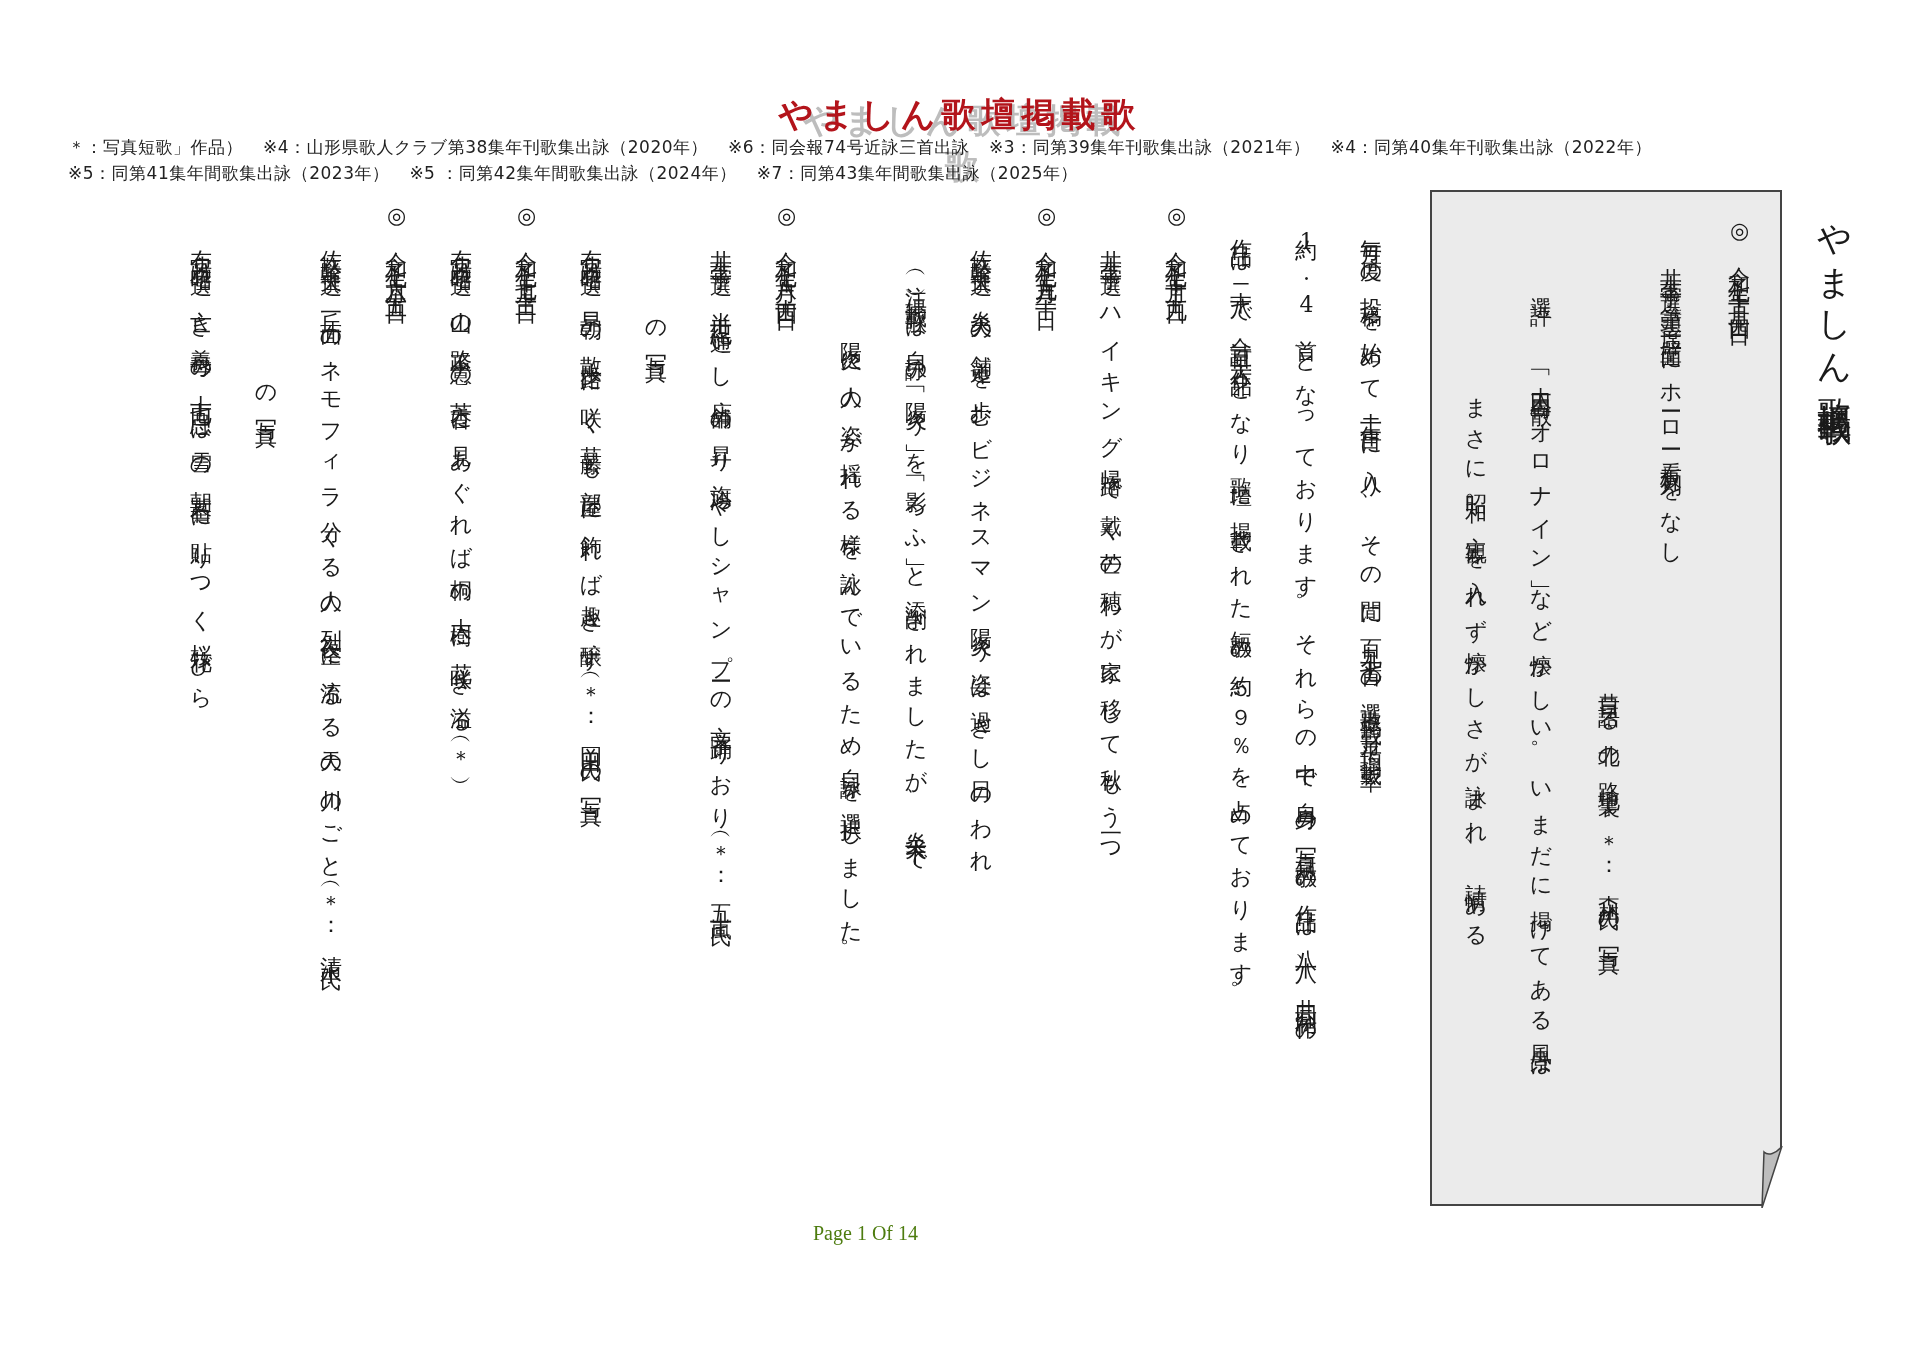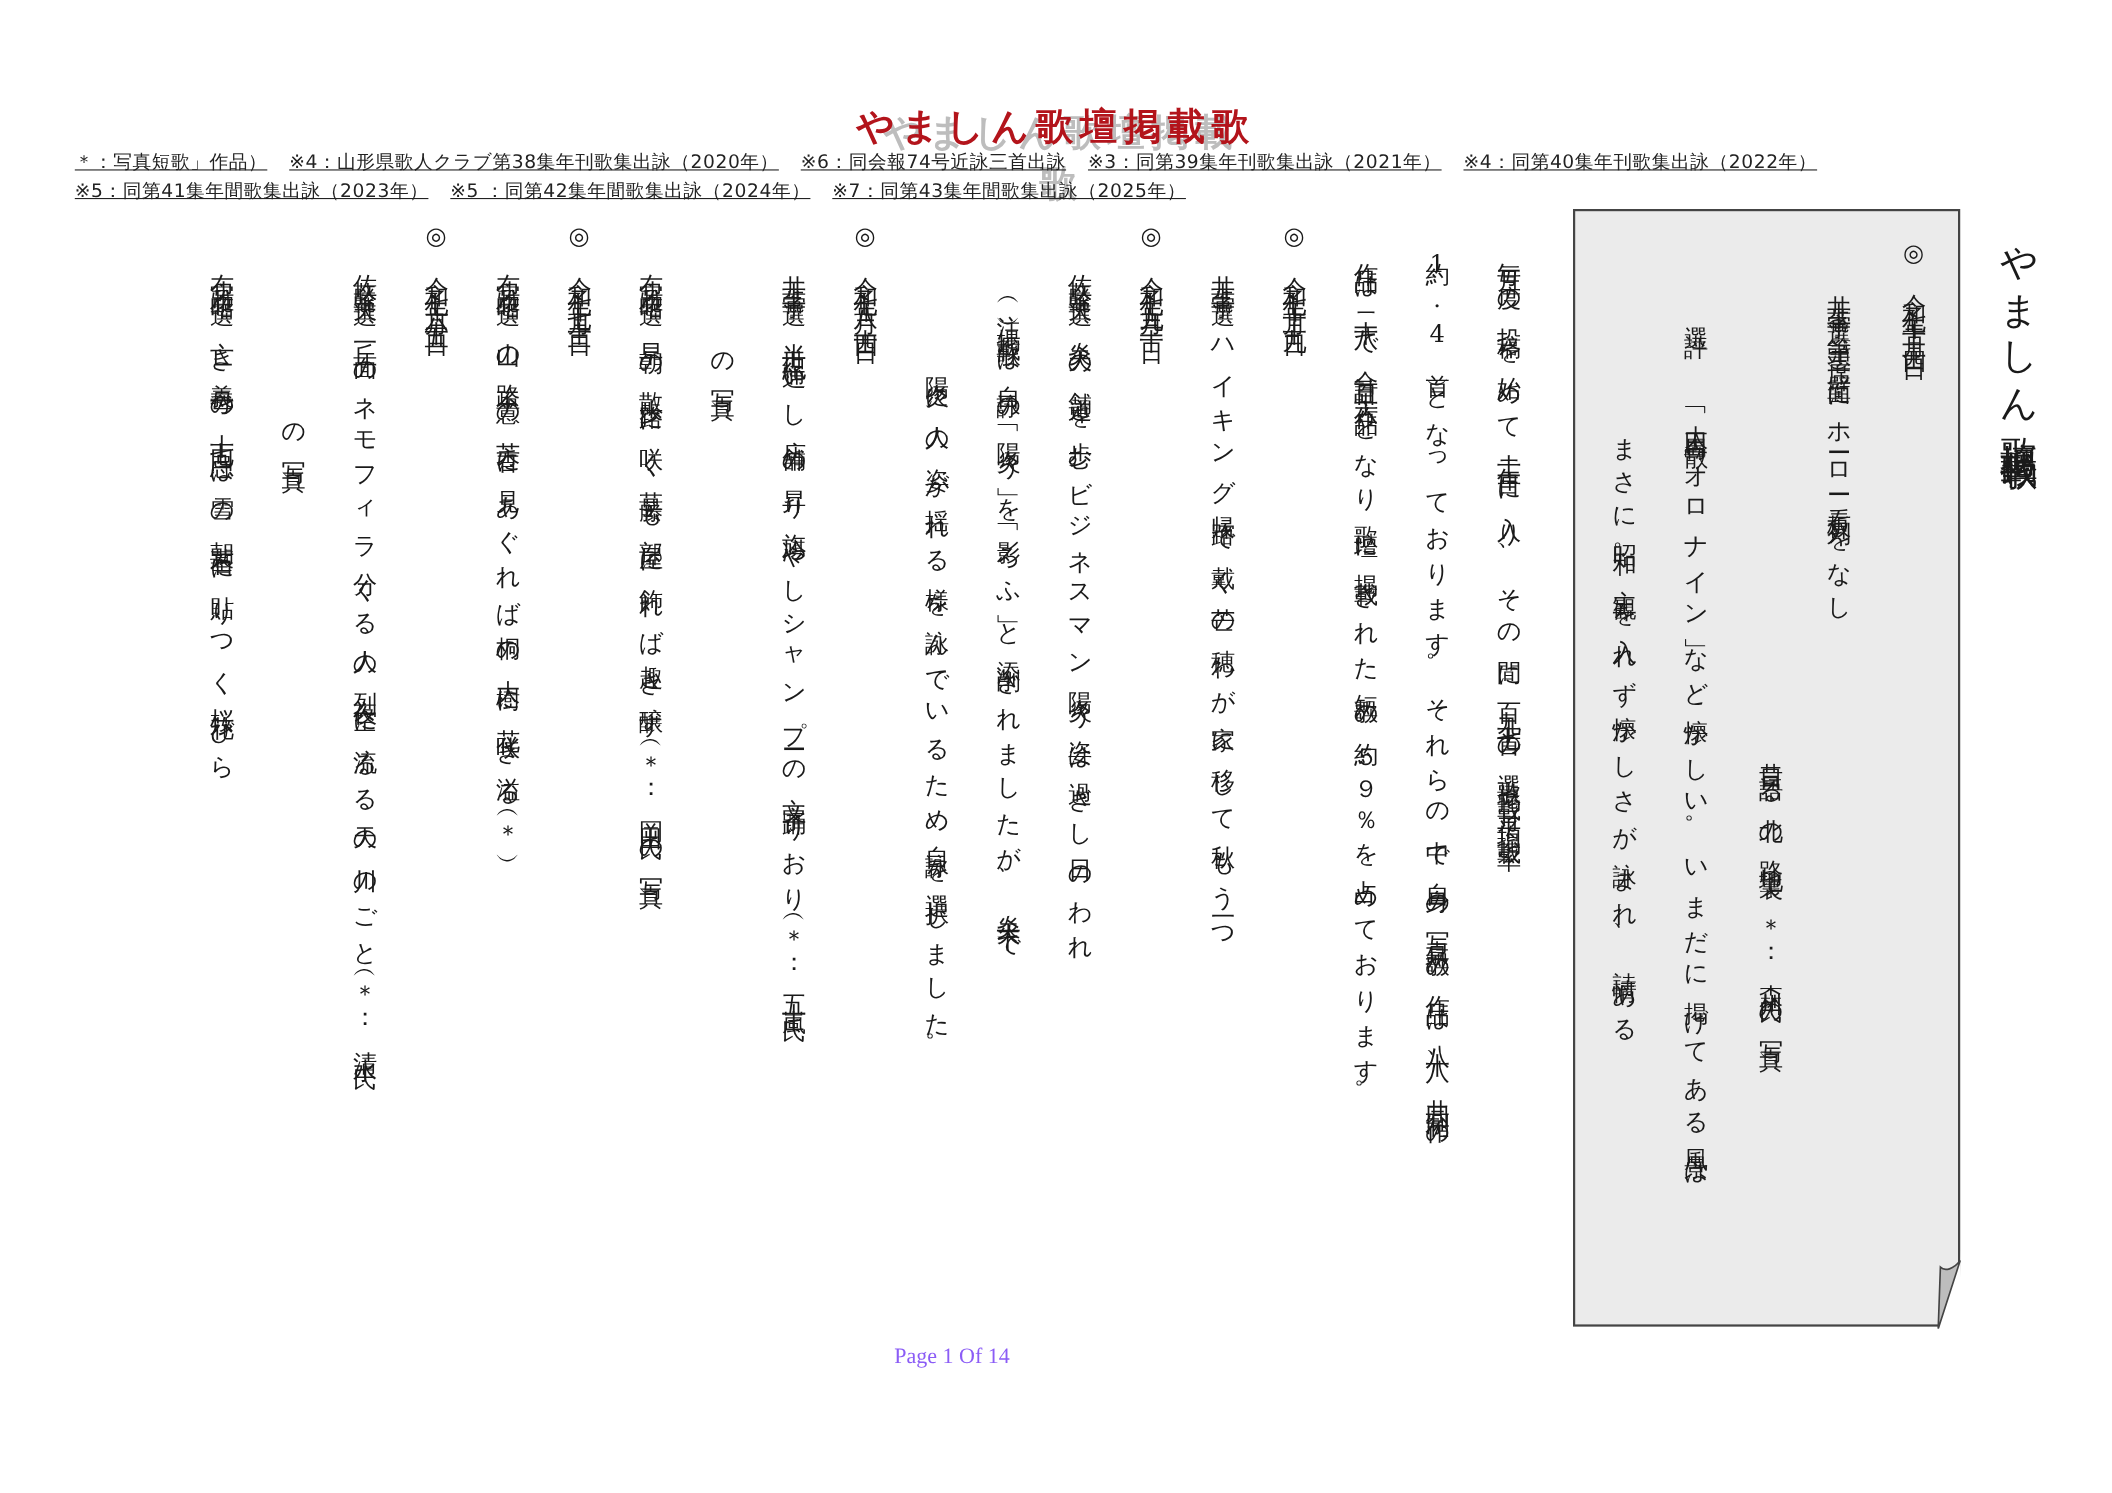--- a/index.html
+++ b/index.html
@@ -7,34 +7,34 @@
          font-family: "DejaVu Serif", "Liberation Serif", serif; color: #1a1a1a; }
 
   .banner { position: absolute; left: 0; width: 1920px; top: 92px; height: 44px; text-align: center; }
   .banner-title { position: relative; display: inline-block; font-size: 34px; font-weight: bold;
                   letter-spacing: 6px; color: #b3141b; font-family: "DejaVu Serif", serif; }
   .banner-title .shadow { position: absolute; left: 10px; top: 6px; color: #bdbdbd; z-index: 0; }
   .banner-title .main { position: relative; z-index: 1; }
 
   .note-line { position: absolute; left: 68px; font-size: 17px; white-space: nowrap; letter-spacing: 0.5px;
                font-family: "DejaVu Sans", sans-serif; color: #222; }
-  .note-line span { margin-right: 14px; text-decoration: underline; }
+  .note-line span { margin-right: 14px; }
   #notes-1 { top: 136px; }
   #notes-2 { top: 162px; }
 
   .vcol { position: absolute; writing-mode: vertical-rl; text-orientation: upright;
           font-size: 22px; line-height: 1; letter-spacing: 6.6px; white-space: nowrap; }
   .vtitle { font-size: 34px; letter-spacing: 4px; }
 
   .card { position: absolute; left: 1430px; top: 190px; width: 352px; height: 1016px;
           background: #ebebeb; border: 2px solid #444; box-sizing: border-box; }
   .card-curl { position: absolute; left: 1760px; top: 1136px; width: 24px; height: 72px; }
 
   .page-num { position: absolute; left: 0; width: 1731px; top: 1222px; text-align: center;
-              font-size: 20px; font-family: "Liberation Serif", serif; color: #8b5cf6; }
+              font-size: 20px; font-family: "Liberation Serif", serif; color: #4d7c0f; }
 </style>
 </head>
 <body>
 
 <div class="banner">
   <div class="banner-title">
     <span class="shadow">やましん歌壇掲載歌</span>
     <span class="main">やましん歌壇掲載歌</span>
   </div>
 </div>

